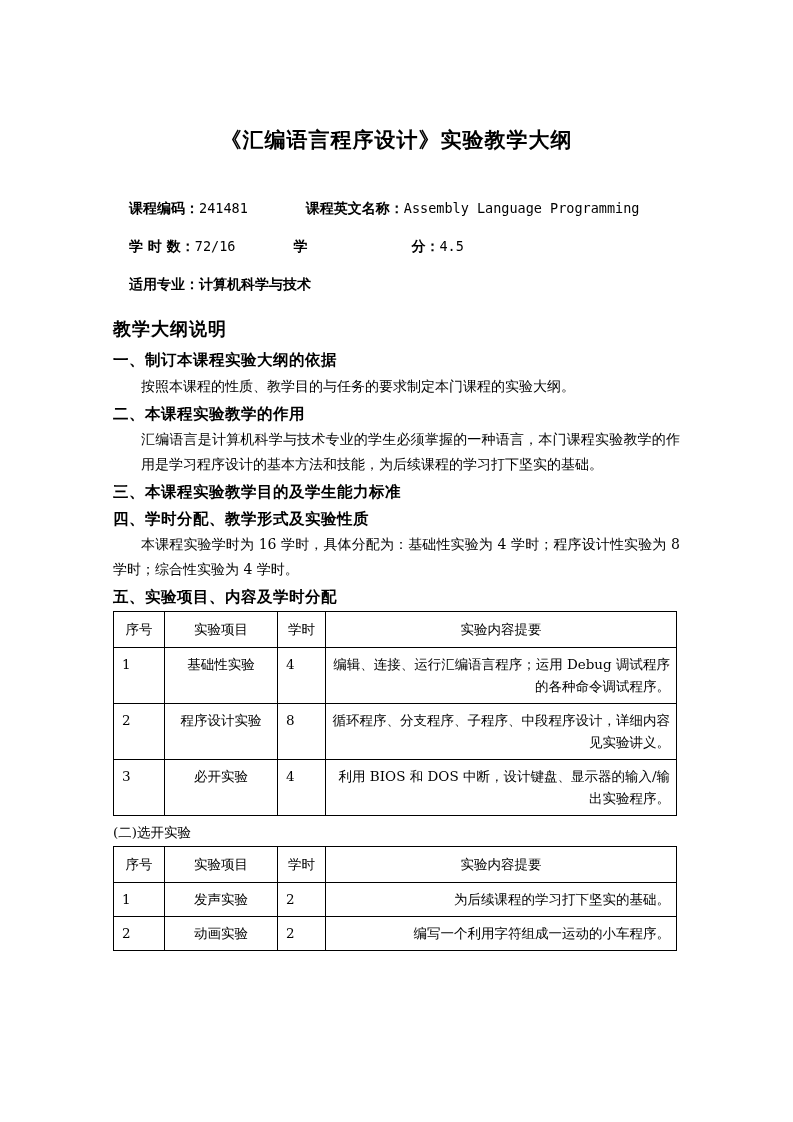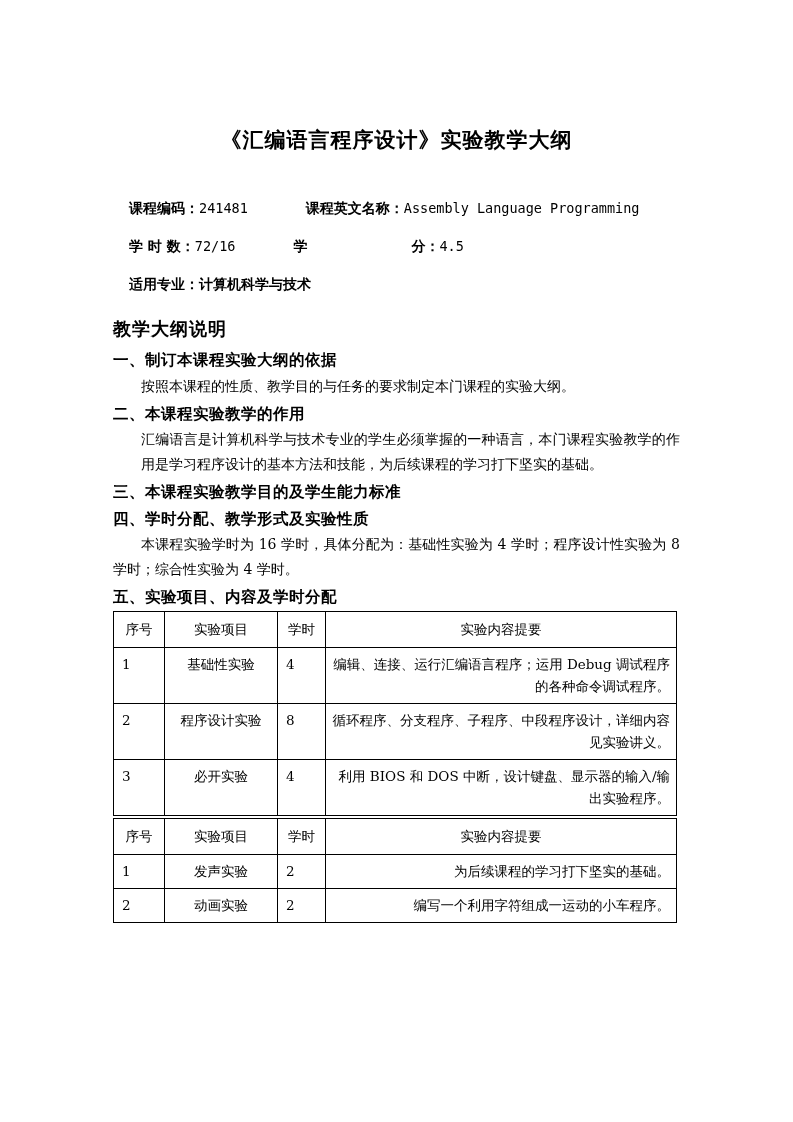--- a/index.html
+++ b/index.html
@@ -198,20 +198,21 @@
       </tr>
       <tr class="r-tall">
         <td class="num">3</td>
         <td class="ctr">必开实验</td>
         <td class="num">4</td>
         <td class="lft">利用 BIOS 和 DOS 中断，设计键盘、显示器的输入/输出实验程序。</td>
       </tr>
     </tbody>
   </table>
 
+  <div class="subhead">(二)选开实验</div>
 
   <table class="exp t2">
     <colgroup>
         <col class="c-no">
         <col class="c-item">
         <col class="c-hrs">
         <col class="c-desc">
       </colgroup>
     <thead>
       <tr>

